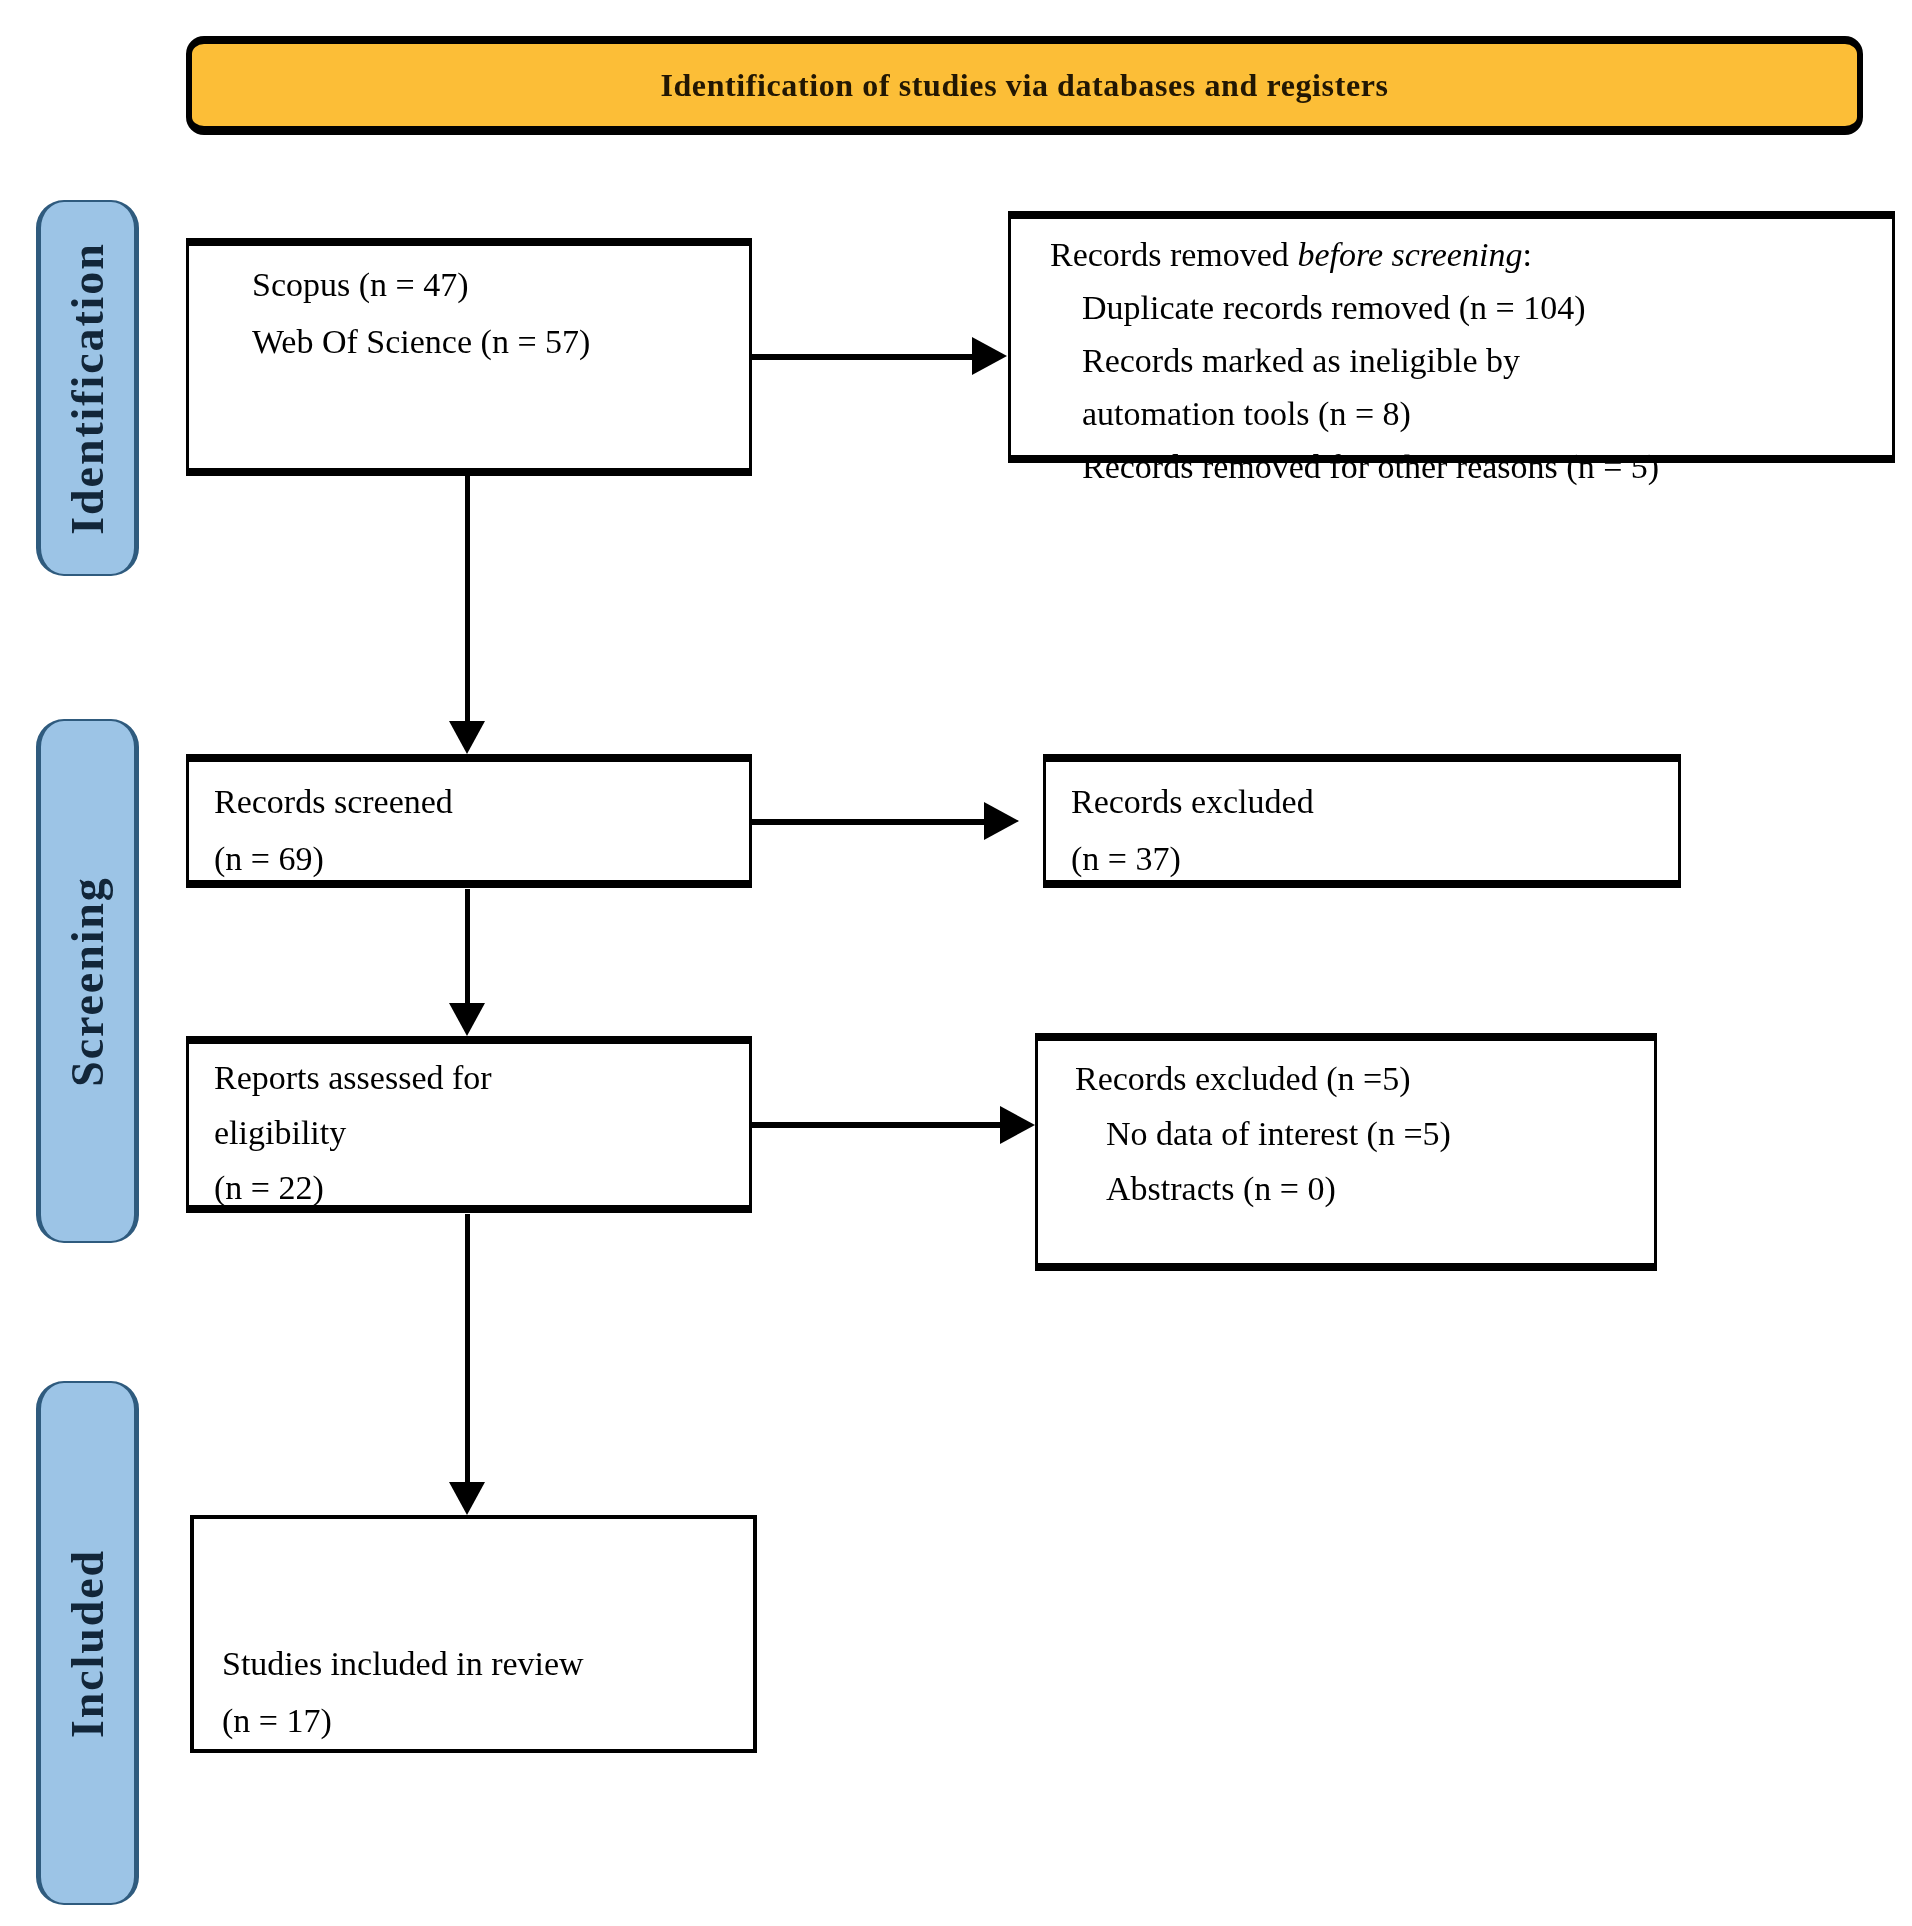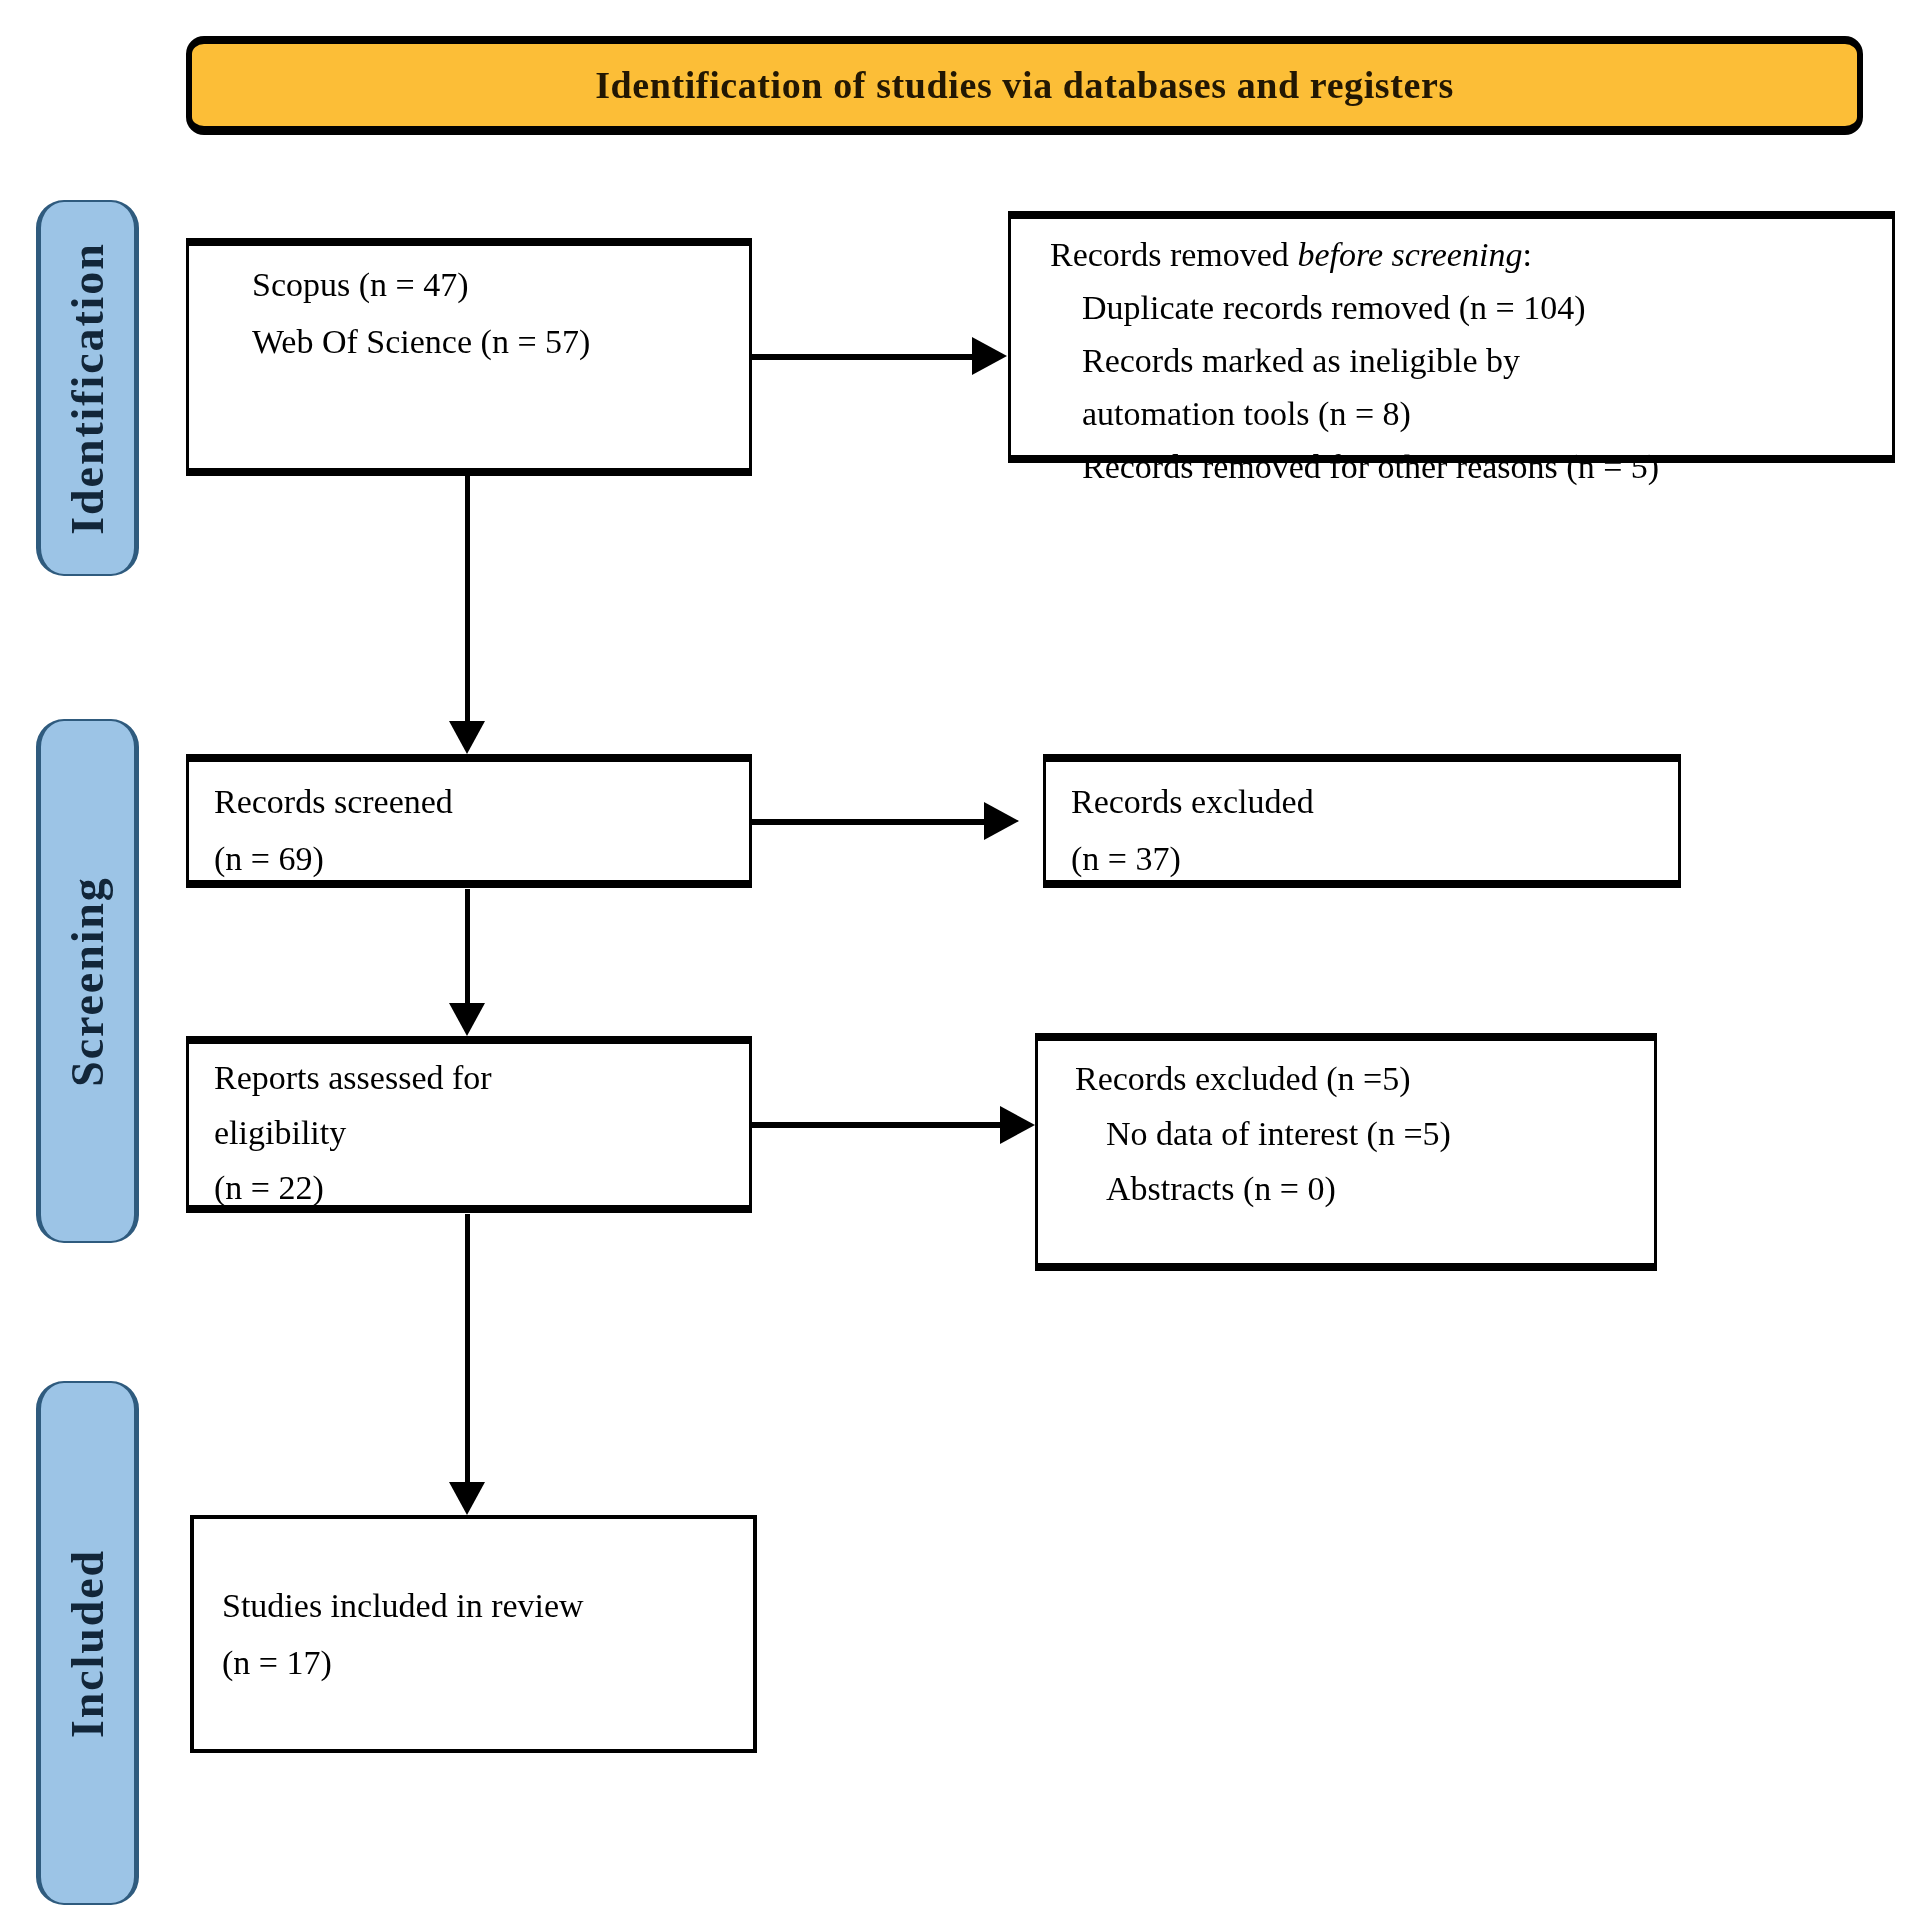--- a/index.html
+++ b/index.html
@@ -28,21 +28,21 @@
     left:186px; top:36px;
     width:1677px; height:99px;
     box-sizing:border-box;
     background:var(--banner-fill);
     border:6.3px solid #000;
     border-top-width:8.2px;
     border-bottom-width:9px;
     border-radius:18px;
     display:flex; align-items:center; justify-content:center;
     font-weight:bold;
-    font-size:38px;
+    font-size:32px;
     color:var(--banner-text);
     letter-spacing:0.6px;
   }
 
   
   .side-label{
     position:absolute;
     left:36px; width:103px;
     box-sizing:border-box;
     background:var(--sidebar-fill);
@@ -84,21 +84,21 @@
   #box-records-removed .indent{ padding-left:71px; }
   #box-records-screened{ left:186px; top:754px; width:566px; height:134px; padding-top:11.4px; }
   #box-records-excluded-screening{ left:1019px; top:754px; width:638px; height:134px; padding-top:11.4px;margin-left:24px; }
   #box-reports-assessed{ left:186px; top:1036px; width:566px; height:177px; padding-top:6.3px; line-height:55px; }
   #box-records-excluded-eligibility{ left:1035px; top:1033px; width:622px; height:238px; padding-top:10px; line-height:55px; }
   #box-records-excluded-eligibility .line{ padding-left:37px; }
   #box-records-excluded-eligibility .indent{ padding-left:68px; }
   #box-studies-included{
     left:190px; top:1515px; width:567px; height:238px;
     border-width:4.4px;
-    display:flex; flex-direction:column; justify-content:center;
+    display:flex; flex-direction:column; justify-content:flex-end;
   }
   #box-studies-included .line{ padding-left:28px; }
   .italic{ font-style:italic; }
 
   
   .hline{ position:absolute; height:5.7px; background:var(--arrow); }
   .vline{ position:absolute; width:5px; background:var(--arrow); }
   .head-right{
     position:absolute; width:0; height:0;
     border-left:35px solid var(--arrow);

